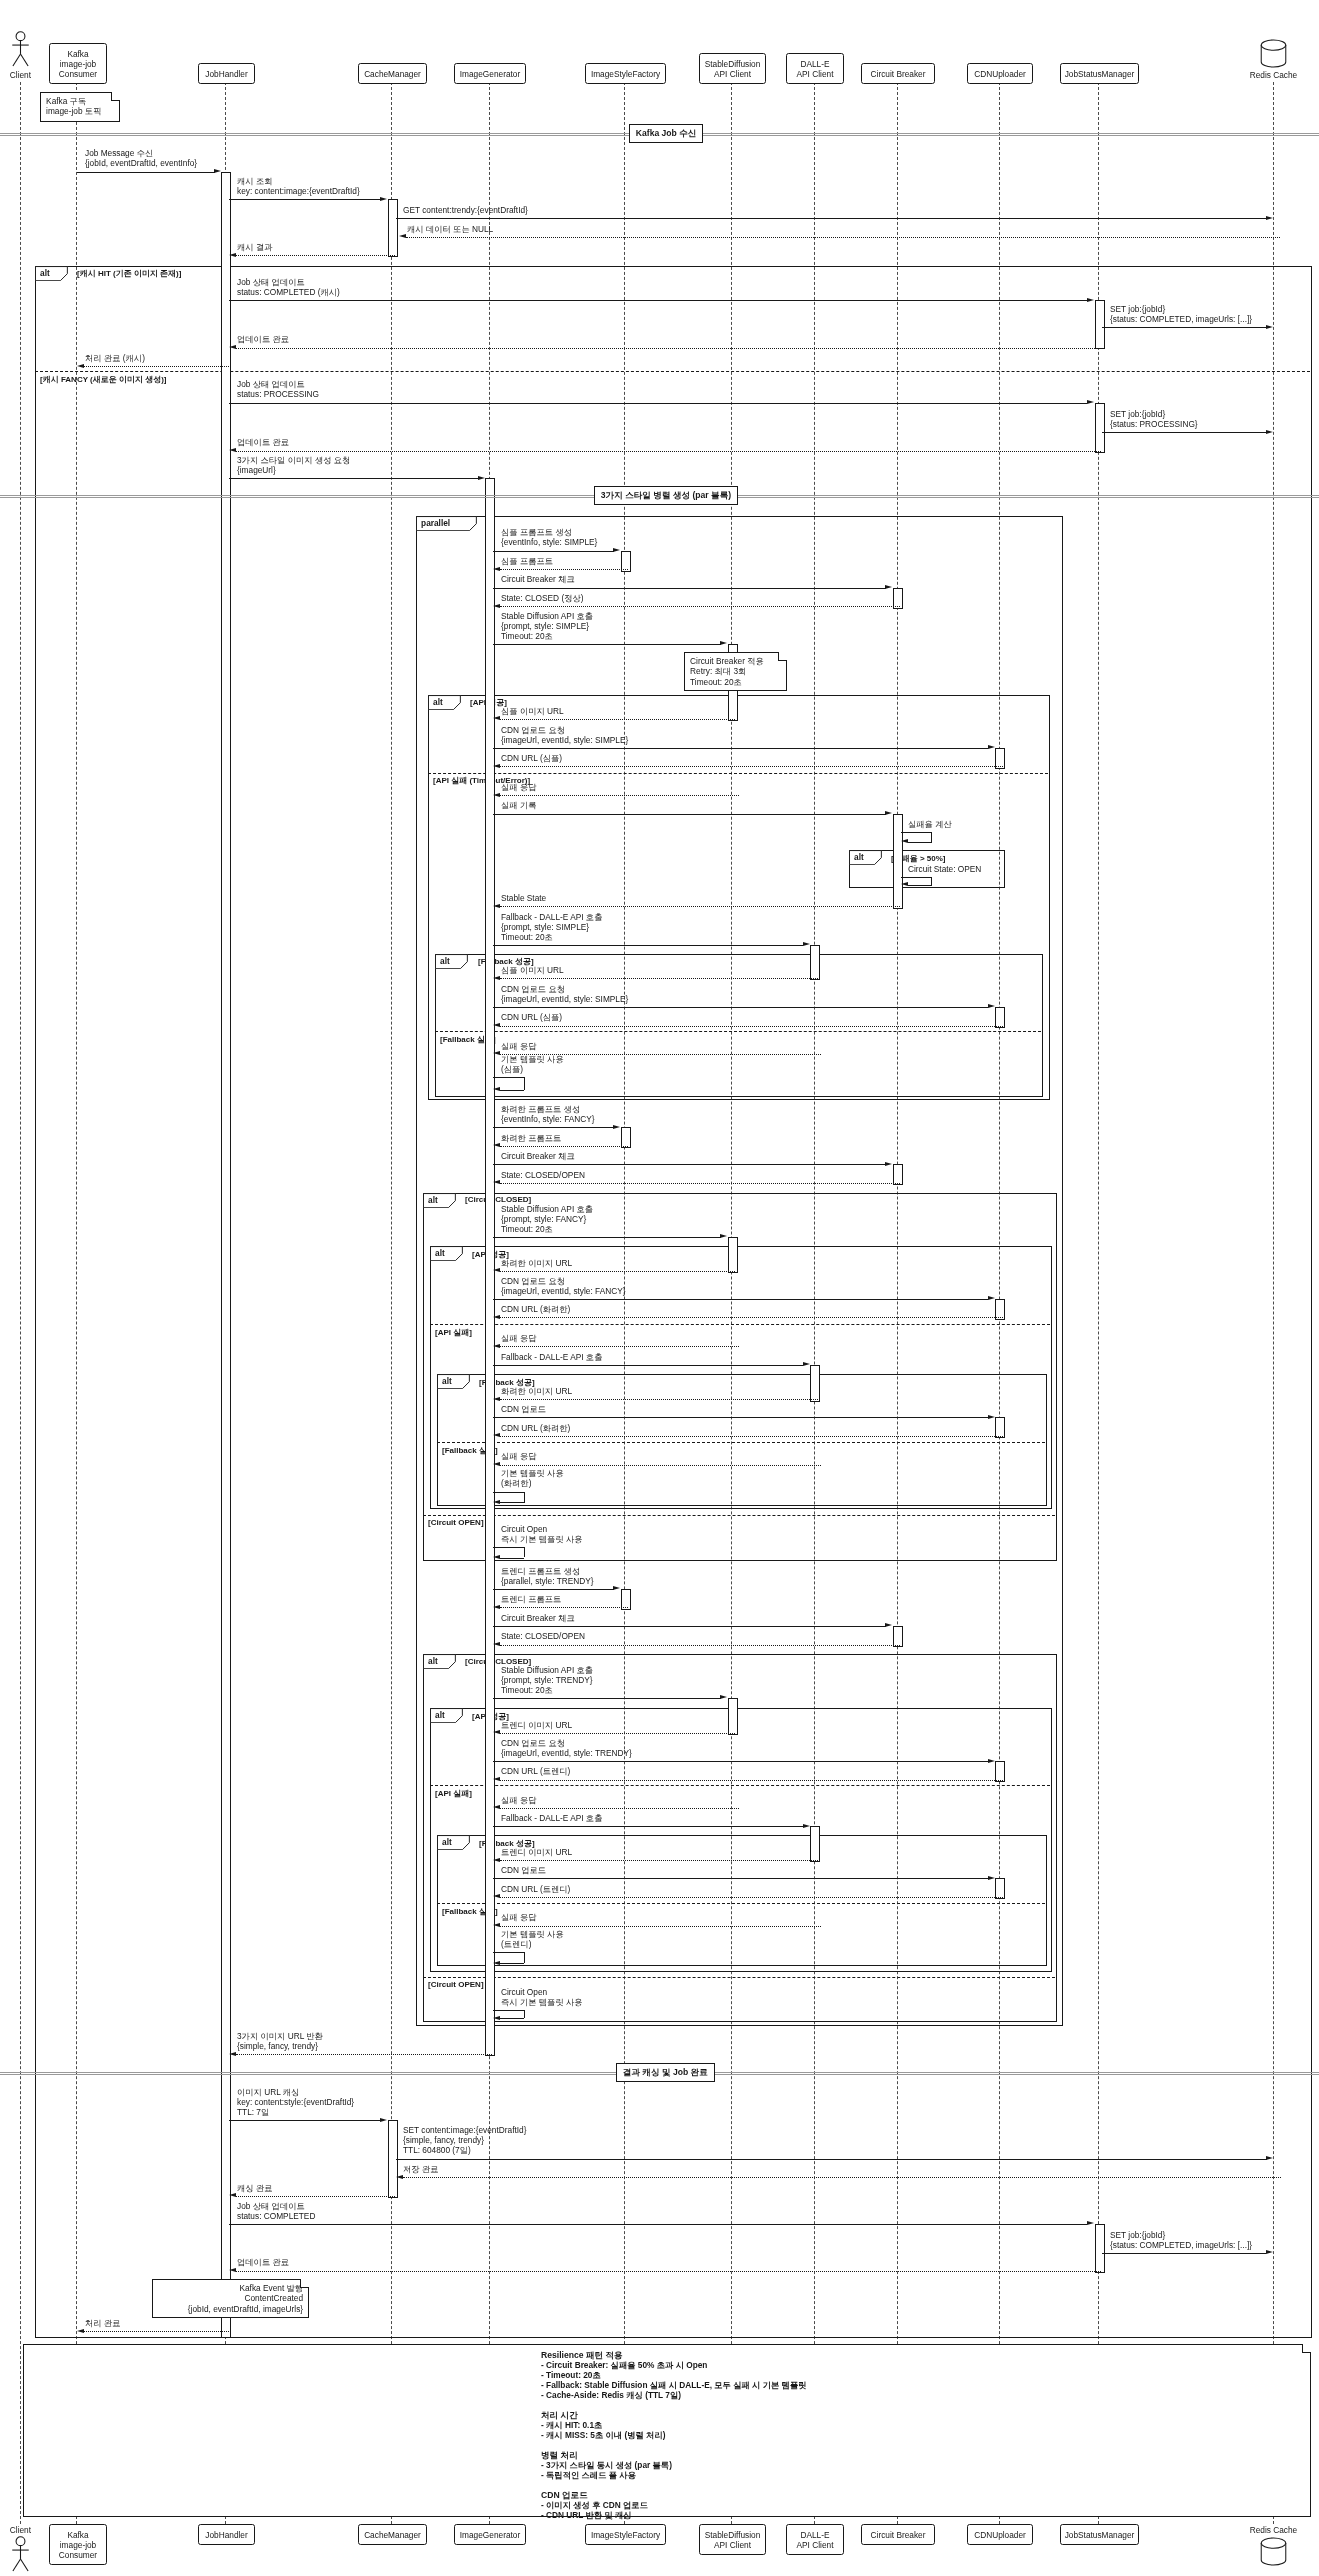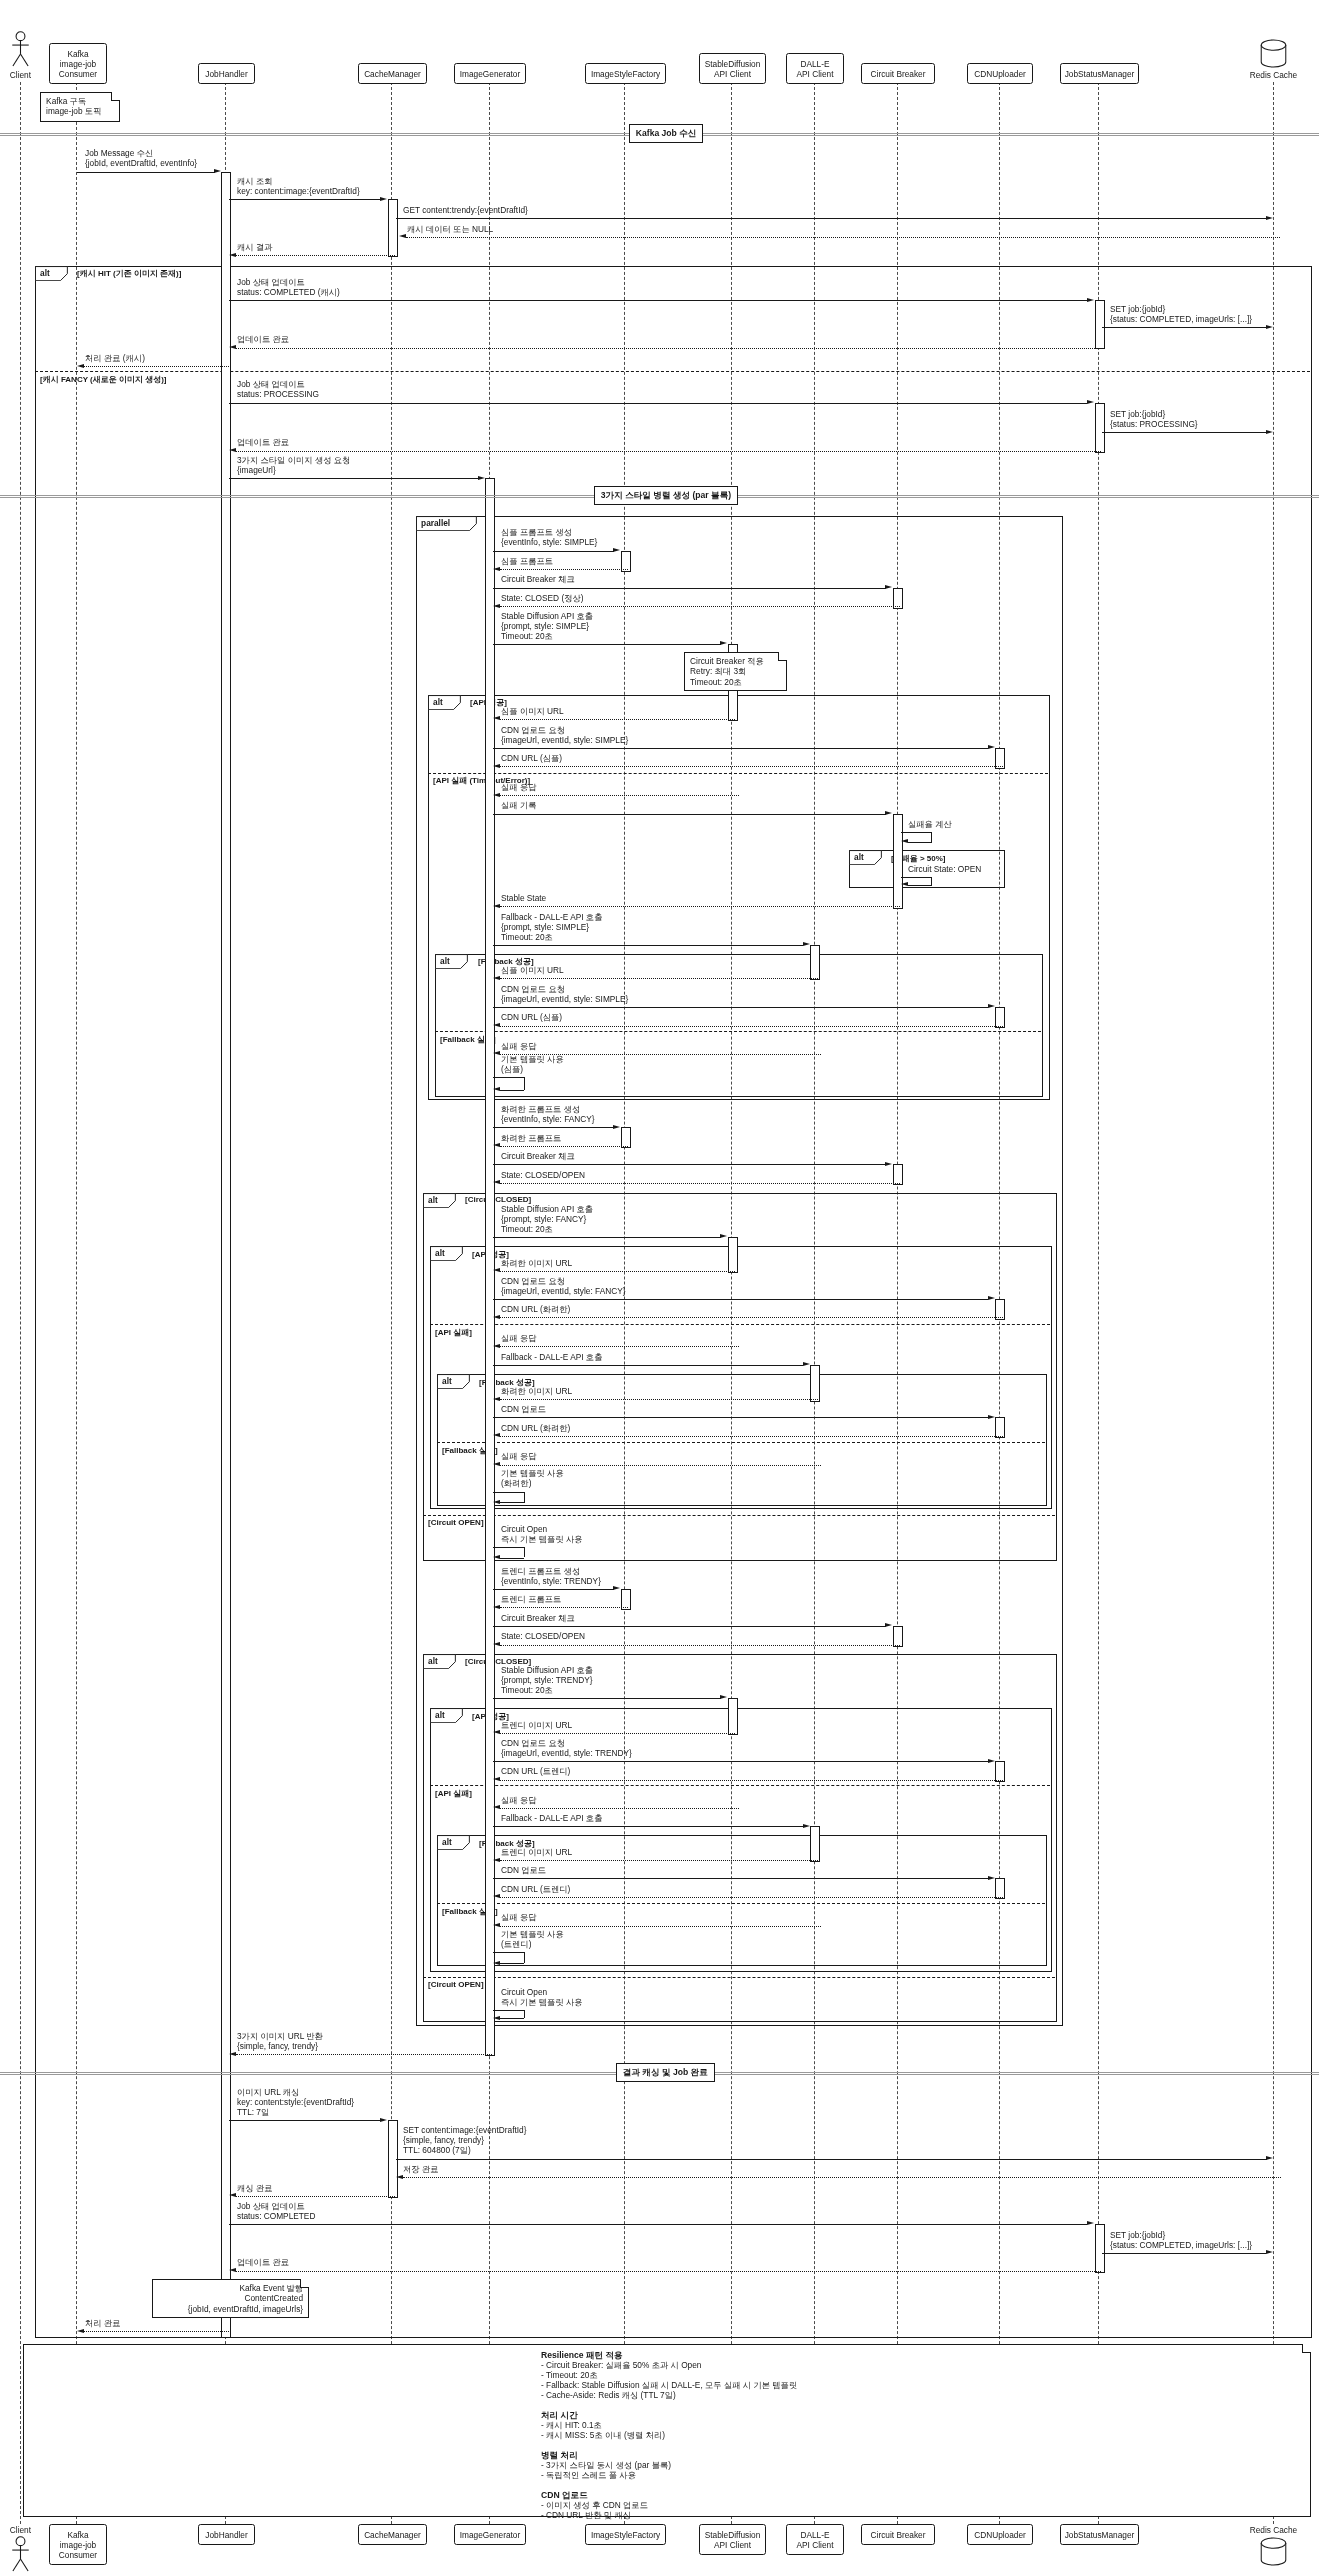--- a/index.html
+++ b/index.html
@@ -309,21 +309,21 @@
     <div class="mlabel" style="left: 501px; top: 1404px;">CDN 업로드</div>
     <div class="mline mdash" style="left: 493px; top: 1436px; width: 503px; margin-left: 7px;"></div>
     <div class="arr arr-l" style="left: 493px; top: 1433px;"></div>
     <div class="mlabel" style="left: 501px; top: 1423px;">CDN URL (화려한)</div>
     <div class="mline mdash" style="left: 493px; top: 1465px; width: 321px; margin-left: 7px;"></div>
     <div class="arr arr-l" style="left: 493px; top: 1462px;"></div>
     <div class="mlabel" style="left: 501px; top: 1451px;">실패 응답</div>
     <div class="mline" style="left: 493px; top: 1589px; width: 121px;"></div>
     <div class="arr arr-r" style="left: 613px; top: 1586px;"></div>
     <div class="mlabel" style="left: 501px; top: 1566px;">트렌디 프롬프트 생성
-{eventInfo, style: TRENDY}</div>
+{parallel, style: TRENDY}</div>
     <div class="mline mdash" style="left: 493px; top: 1607px; width: 128px; margin-left: 7px;"></div>
     <div class="arr arr-l" style="left: 493px; top: 1605px;"></div>
     <div class="mlabel" style="left: 501px; top: 1594px;">트렌디 프롬프트</div>
     <div class="mline" style="left: 493px; top: 1626px; width: 393px;"></div>
     <div class="arr arr-r" style="left: 885px; top: 1623px;"></div>
     <div class="mlabel" style="left: 501px; top: 1613px;">Circuit Breaker 체크</div>
     <div class="mline mdash" style="left: 493px; top: 1645px; width: 400px; margin-left: 7px;"></div>
     <div class="arr arr-l" style="left: 493px; top: 1642px;"></div>
     <div class="mlabel" style="left: 501px; top: 1631px;">State: CLOSED/OPEN</div>
     <div class="mline" style="left: 493px; top: 1698px; width: 228px;"></div>
@@ -435,21 +435,21 @@
 즉시 기본 템플릿 사용</div>
     <div class="note" style="left: 40px; top: 92px; width: 68px; min-height: 22px;">Kafka 구독
 image-job 토픽<div class="fold"></div></div>
     <div class="note" style="left: 684px; top: 652px; width: 91px; min-height: 31px;">Circuit Breaker 적용
 Retry: 최대 3회
 Timeout: 20초<div class="fold"></div></div>
     <div class="note" style="left: 152px; top: 2279px; width: 145px; min-height: 31px; text-align: right;">Kafka Event 발행
 ContentCreated
 {jobId, eventDraftId, imageUrls}<div class="fold"></div></div>
     <div class="note" style="left: 23px; top: 2344px; width: 1276px; height: 165px;"><div class="fold"></div></div>
-    <div class="bn-text" style="left: 541px; top: 2350px;"><b>Resilience 패턴 적용</b>
+    <div class="bn-text" style="left: 541px; top: 2350px; font-weight: bold;"><b>Resilience 패턴 적용</b>
 - Circuit Breaker: 실패율 50% 초과 시 Open
 - Timeout: 20초
 - Fallback: Stable Diffusion 실패 시 DALL-E, 모두 실패 시 기본 템플릿
 - Cache-Aside: Redis 캐싱 (TTL 7일)
 
 <b>처리 시간</b>
 - 캐시 HIT: 0.1초
 - 캐시 MISS: 5초 이내 (병렬 처리)
 
 <b>병렬 처리</b>

